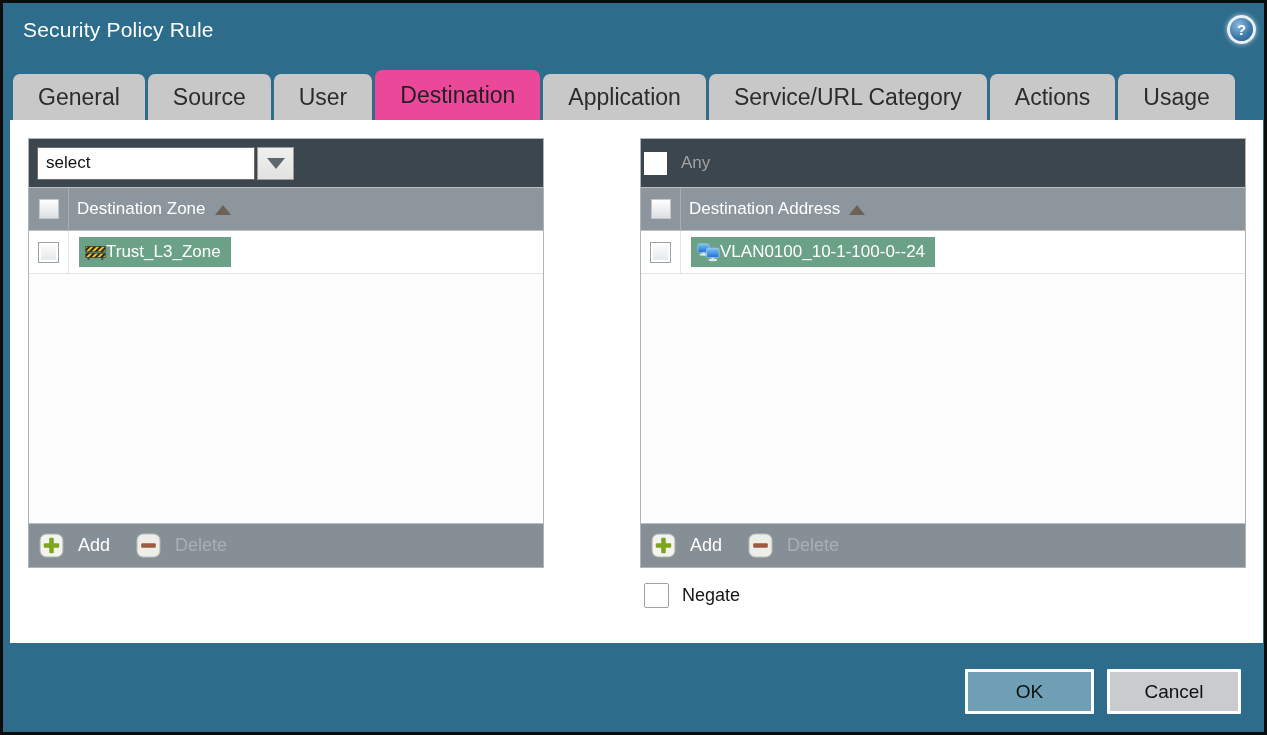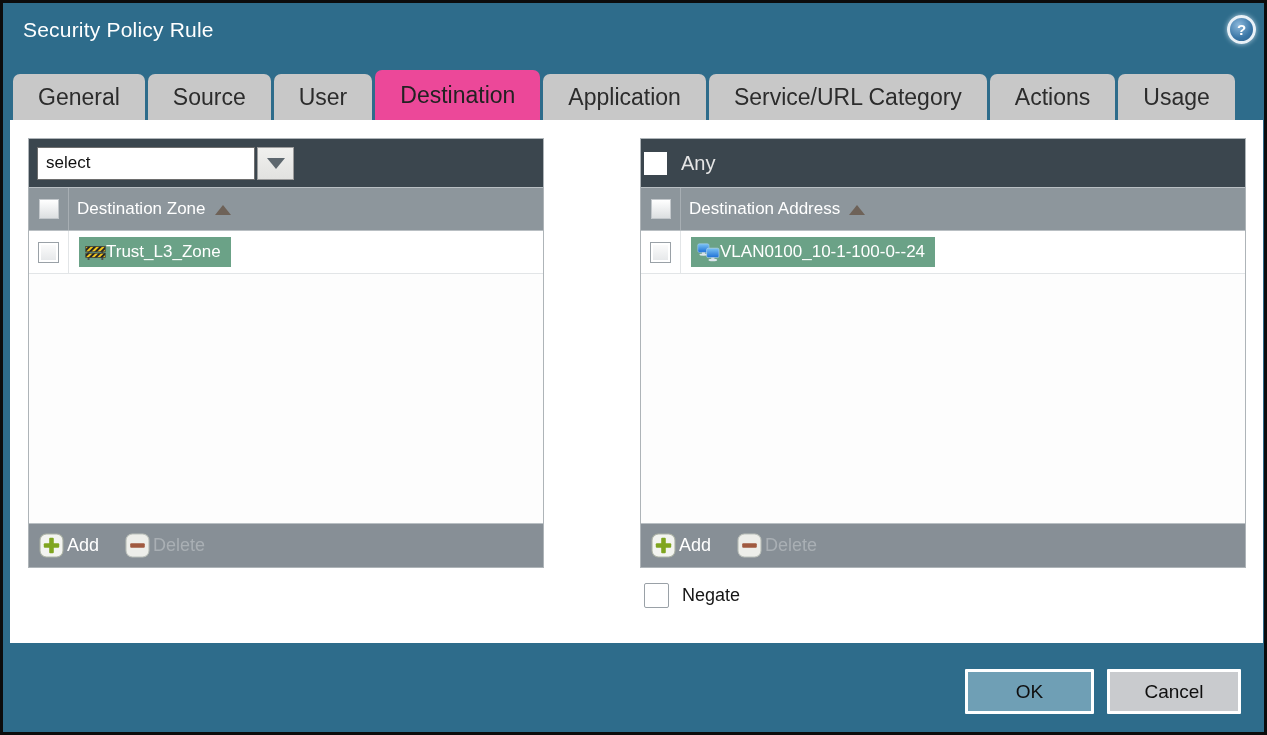--- a/index.html
+++ b/index.html
@@ -87,21 +87,21 @@
     width:20px; height:20px;
     background:linear-gradient(#ffffff,#dcdfe1);
     border:1px solid #c2c7cb;
   }
   .cb-row{
     width:21px; height:21px;
     background:linear-gradient(#fdfdfd,#e4e6e8);
     border:1px solid #9aa1a7;
     box-shadow:0 0 0 2px #fff inset;
   }
-  .any-label{ color:#e5e5e5; font-size:20px; }
+  .any-label{ color:#a3a3a3; font-size:17px; }
 
   .col-header{
     height:44px; background:#8d969c; flex:none;
     border-top:1px solid #b9bfc3; border-bottom:1px solid #b9bfc3;
     display:flex; align-items:center;
   }
   .cb-cell{
     width:40px; flex:none; display:flex; justify-content:center;
     align-self:stretch; align-items:center;
     border-right:1px solid #a7aeb3;
@@ -129,21 +129,21 @@
     white-space:nowrap;
   }
   .chip svg{ flex:none; }
 
   .panel-footer{
     height:44px; background:#878f96; flex:none;
     border-top:1px solid #b9bfc3;
     display:flex; align-items:center; gap:26px; padding:0 10px;
   }
   .foot-btn{
-    display:flex; align-items:center; gap:3px; cursor:pointer;
+    display:flex; align-items:center; gap:14px; cursor:pointer;
     font-size:18px; color:#fff;
   }
   .foot-btn.disabled{ color:#a9afb4; cursor:default; }
 
   
   .negate-row{
     position:absolute; left:634px; top:463px;
     display:flex; align-items:center; gap:13px;
   }
   .cb-negate{

